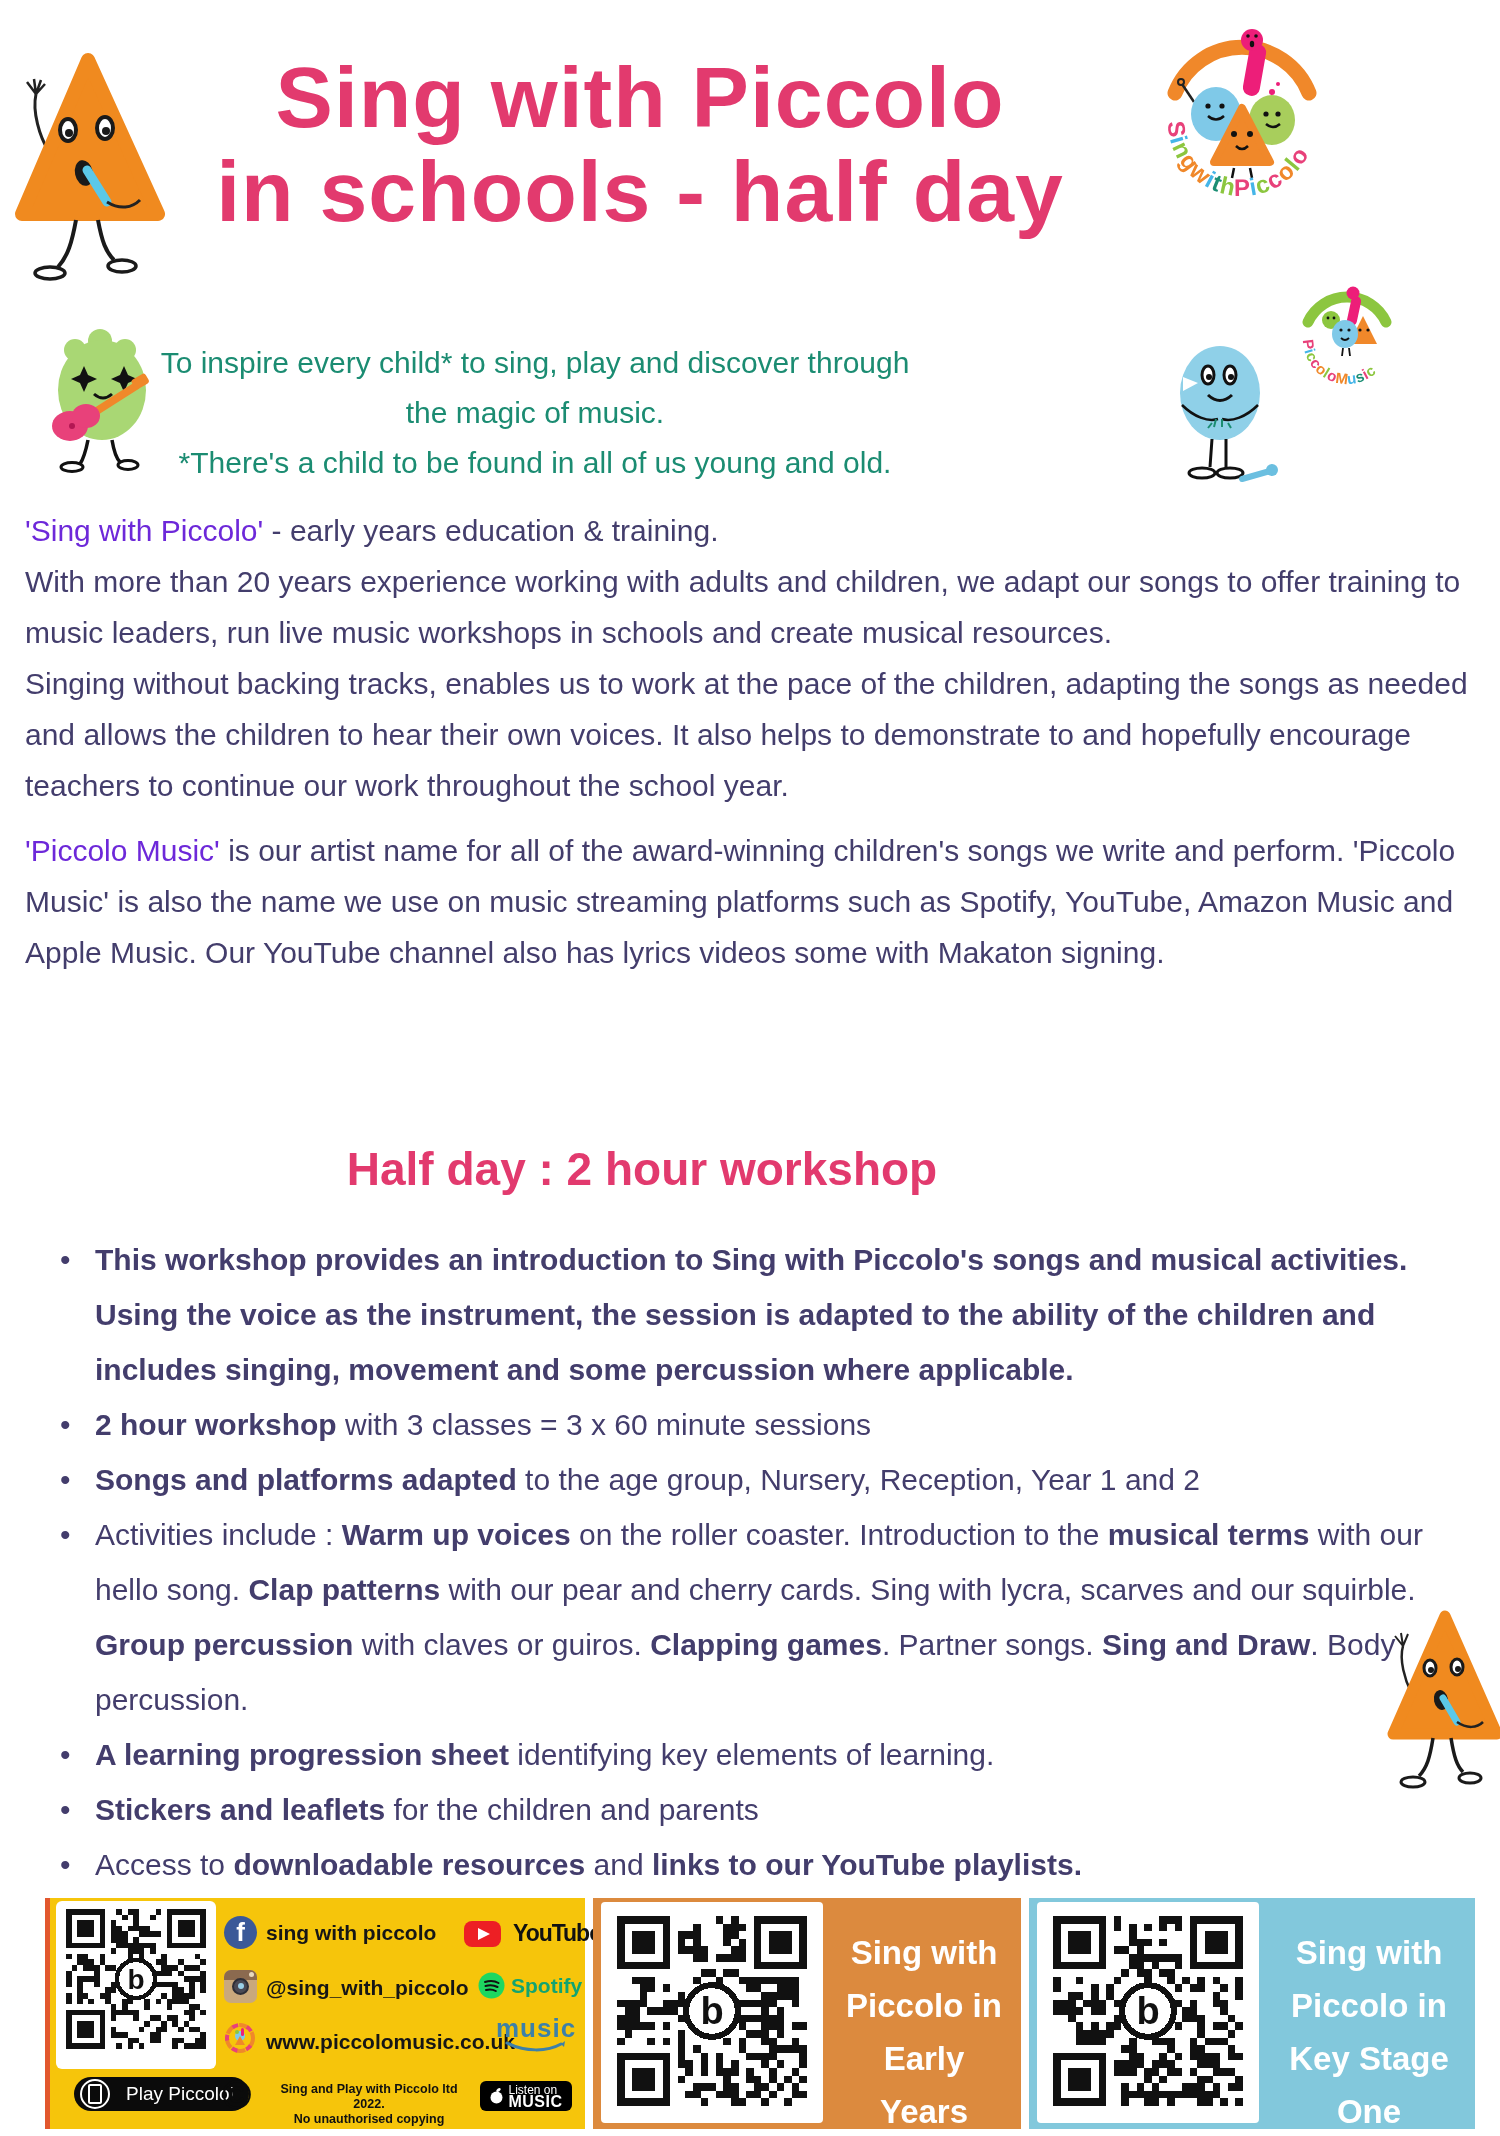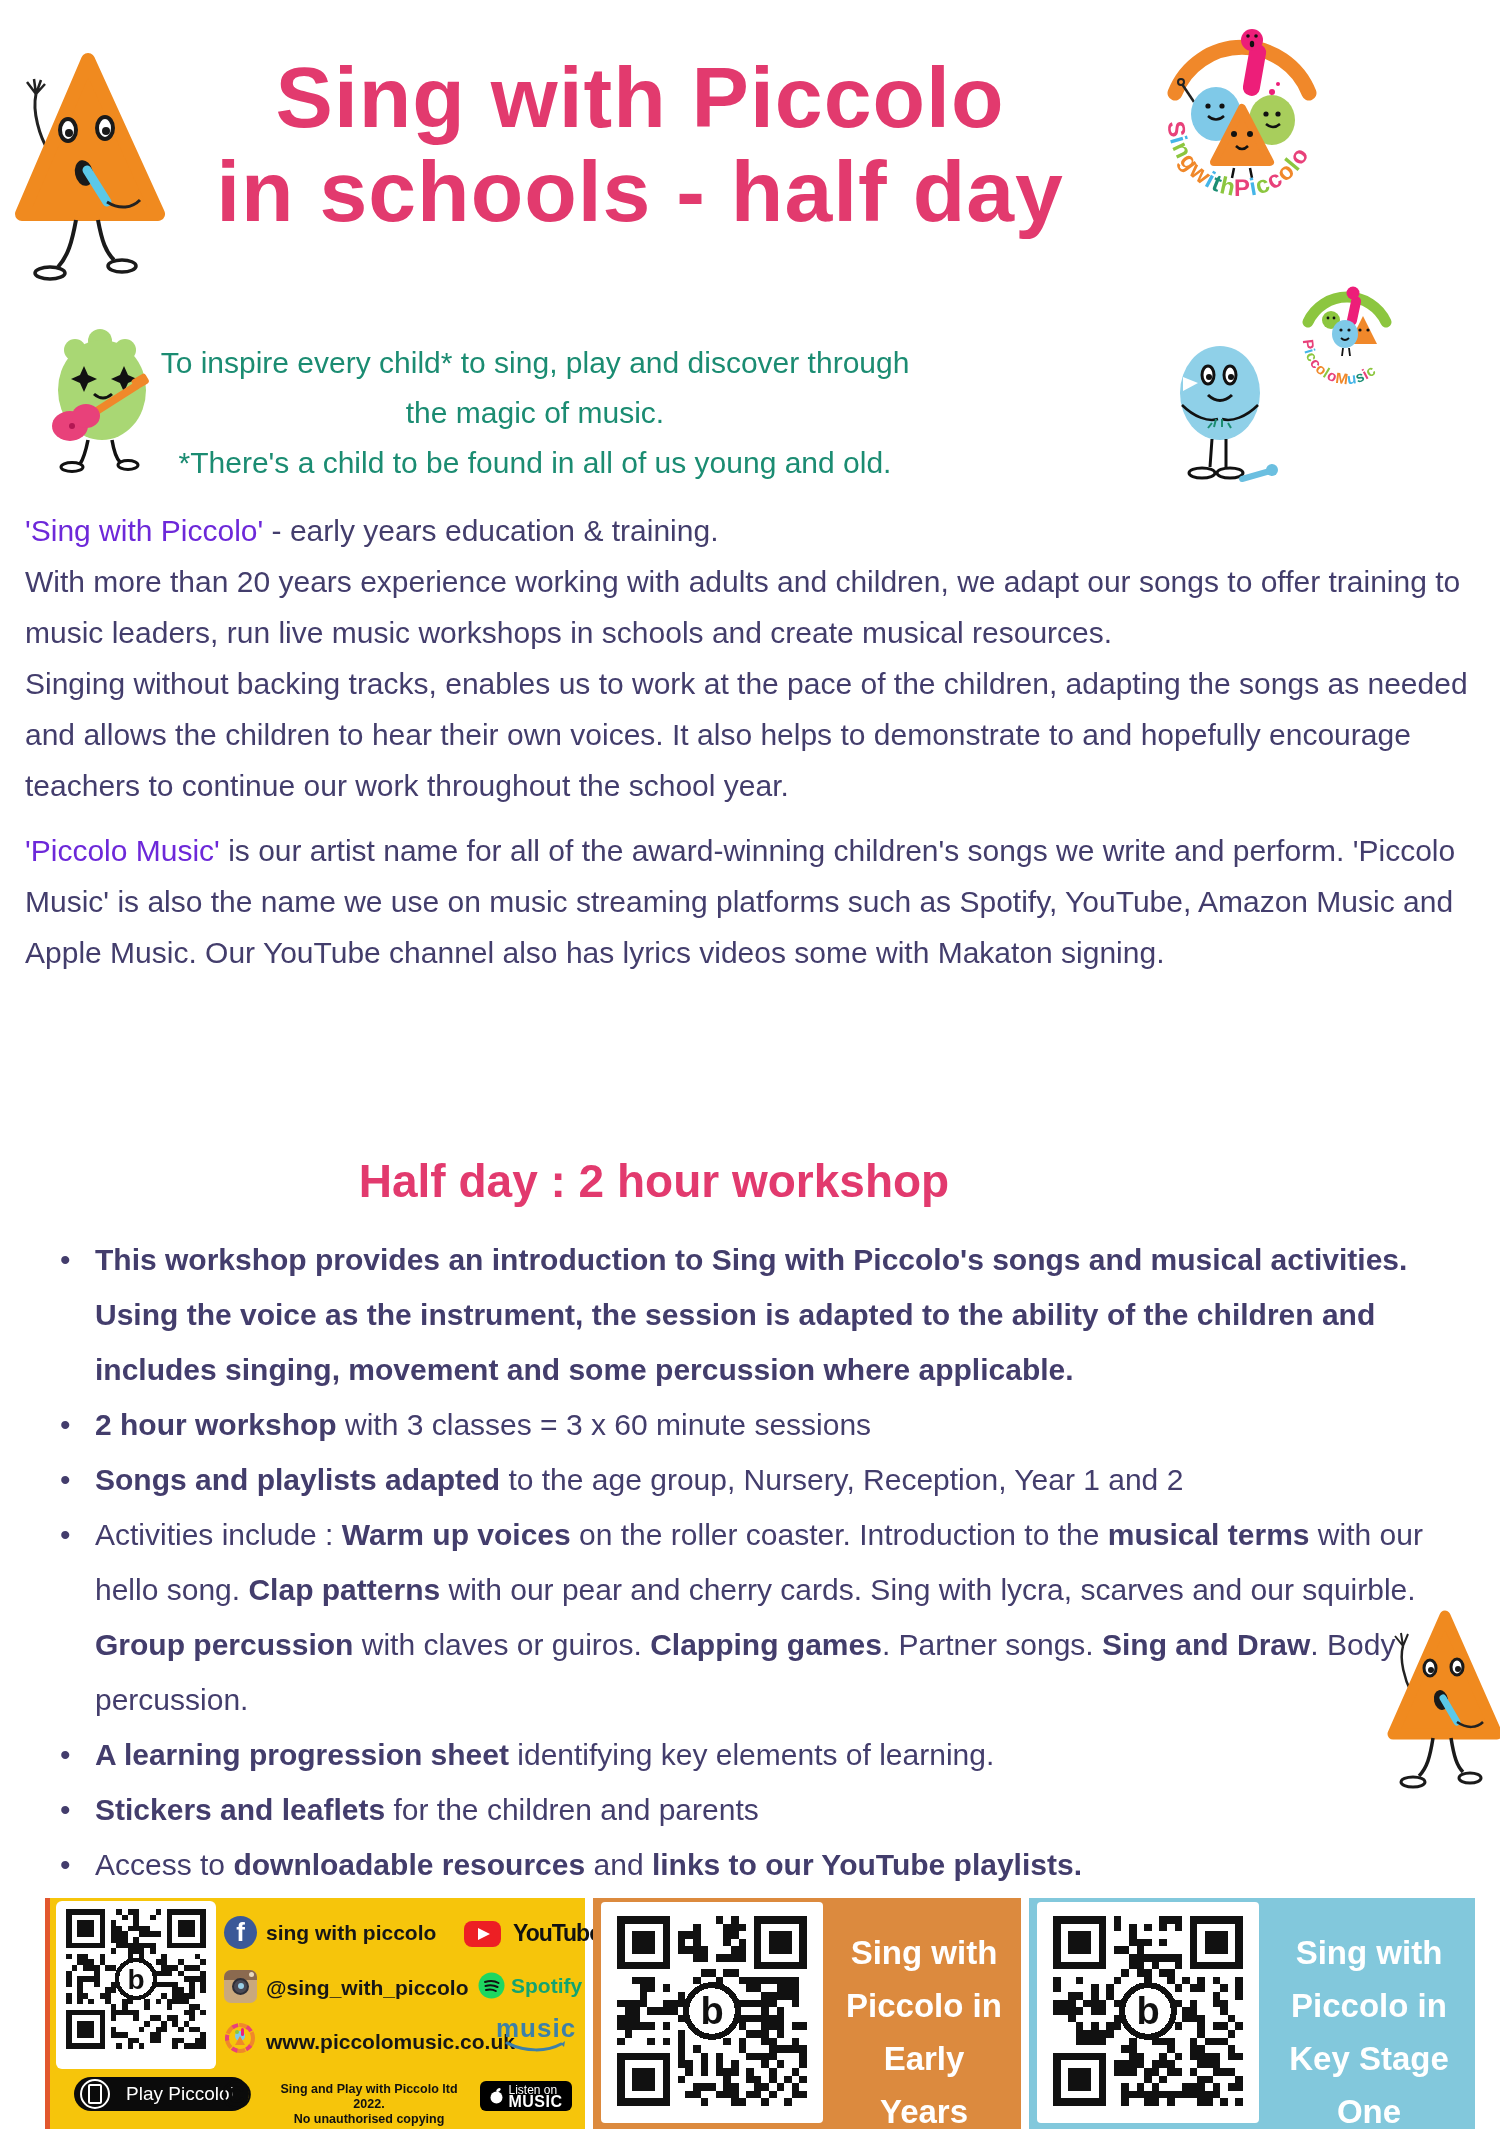--- a/index.html
+++ b/index.html
@@ -20,21 +20,21 @@
   }
   
   .bodytext{
     position:absolute;left:25px;top:505px;width:1452px;
     color:#433D6C;font-size:30px;line-height:51px;
   }
   .bodytext p{margin:0;}
   .bodytext p.mt{margin-top:14px;}
   .pink{color:#6d28d9;font-weight:normal;}
   h2.workshop{
-    position:absolute;left:0;top:1142px;width:1284px;margin:12px;text-align:center;
+    position:absolute;left:0;top:1142px;width:1284px;margin:0;text-align:center;
     color:#E23A6E;font-size:46px;font-weight:bold;
   }
   #bullet-list{
     position:absolute;left:50px;top:1232px;width:1438px;margin:0;padding:0;
     list-style:none;color:#433D6C;font-size:30px;line-height:55px;
   }
   #bullet-list li{position:relative;padding-left:45px;margin:0;}
   #bullet-list li::before{
     content:"\2022";position:absolute;left:10px;top:0;font-size:30px;color:#433D6C;
   }
@@ -211,21 +211,21 @@
   <p><b class="pink">'Sing with Piccolo'</b><span> - early years education &amp; training.</span></p>
   <p>With more than 20 years experience working with adults and children, we adapt our songs to offer training to music leaders, run live music workshops in schools and create musical resources.</p>
   <p>Singing without backing tracks, enables us to work at the pace of the children, adapting the songs as needed and allows the children to hear their own voices. It also helps to demonstrate to and hopefully encourage teachers to continue our work throughout the school year.</p>
   <p class="mt"><b class="pink">'Piccolo Music'</b><span> is our artist name for all of the award-winning children's songs we write and perform. 'Piccolo Music' is also the name we use on music streaming platforms such as Spotify, YouTube, Amazon Music and Apple Music. Our YouTube channel also has lyrics videos some with Makaton signing.</span></p>
 </div>
 
 <h2 class="workshop">Half day : 2 hour workshop</h2>
 <ul id="bullet-list">
     <li><b>This workshop provides an introduction to Sing with Piccolo's songs and musical activities. Using the voice as the instrument, the session is adapted to the ability of the children and includes singing, movement and some percussion where applicable.</b></li>
     <li><b>2  hour workshop</b><span> with 3 classes = 3 x 60 minute sessions</span></li>
-    <li><b>Songs and playlists adapted</b><span> to the age group, Nursery, Reception, Year 1 and 2</span></li>
+    <li><b>Songs and platforms adapted</b><span> to the age group, Nursery, Reception, Year 1 and 2</span></li>
     <li><span>Activities include : </span><b>Warm up voices</b><span> on the roller coaster. Introduction to the </span><b>musical terms</b><span> with our hello song. </span><b>Clap patterns</b><span> with our pear and cherry cards. Sing with lycra, scarves and our squirble. </span><b>Group percussion</b><span> with claves or guiros. </span><b>Clapping games</b><span>. Partner songs. </span><b>Sing and Draw</b><span>. Body percussion.</span></li>
     <li><b>A learning progression sheet</b><span> identifying key elements of learning.</span></li>
     <li><b>Stickers and leaflets</b><span> for the children and parents</span></li>
     <li><span>Access to </span><b>downloadable resources</b><span> and </span><b>links to our YouTube playlists.</b></li>
   </ul>
 
 <svg class="abs" style="left:1383px;top:1602px" width="120" height="215" viewBox="0 0 120 215">
   <path d="M28,90 C22,78 16,58 20,44" stroke="#222" stroke-width="2.5" fill="none"></path>
   <path d="M20,44 L12,34 M20,44 L18,31 M20,44 L25,32" stroke="#222" stroke-width="2" fill="none"></path>
   <polygon points="62,14 114,132 10,132" fill="#F08A1F" stroke="#F08A1F" stroke-width="11" stroke-linejoin="round"></polygon>

